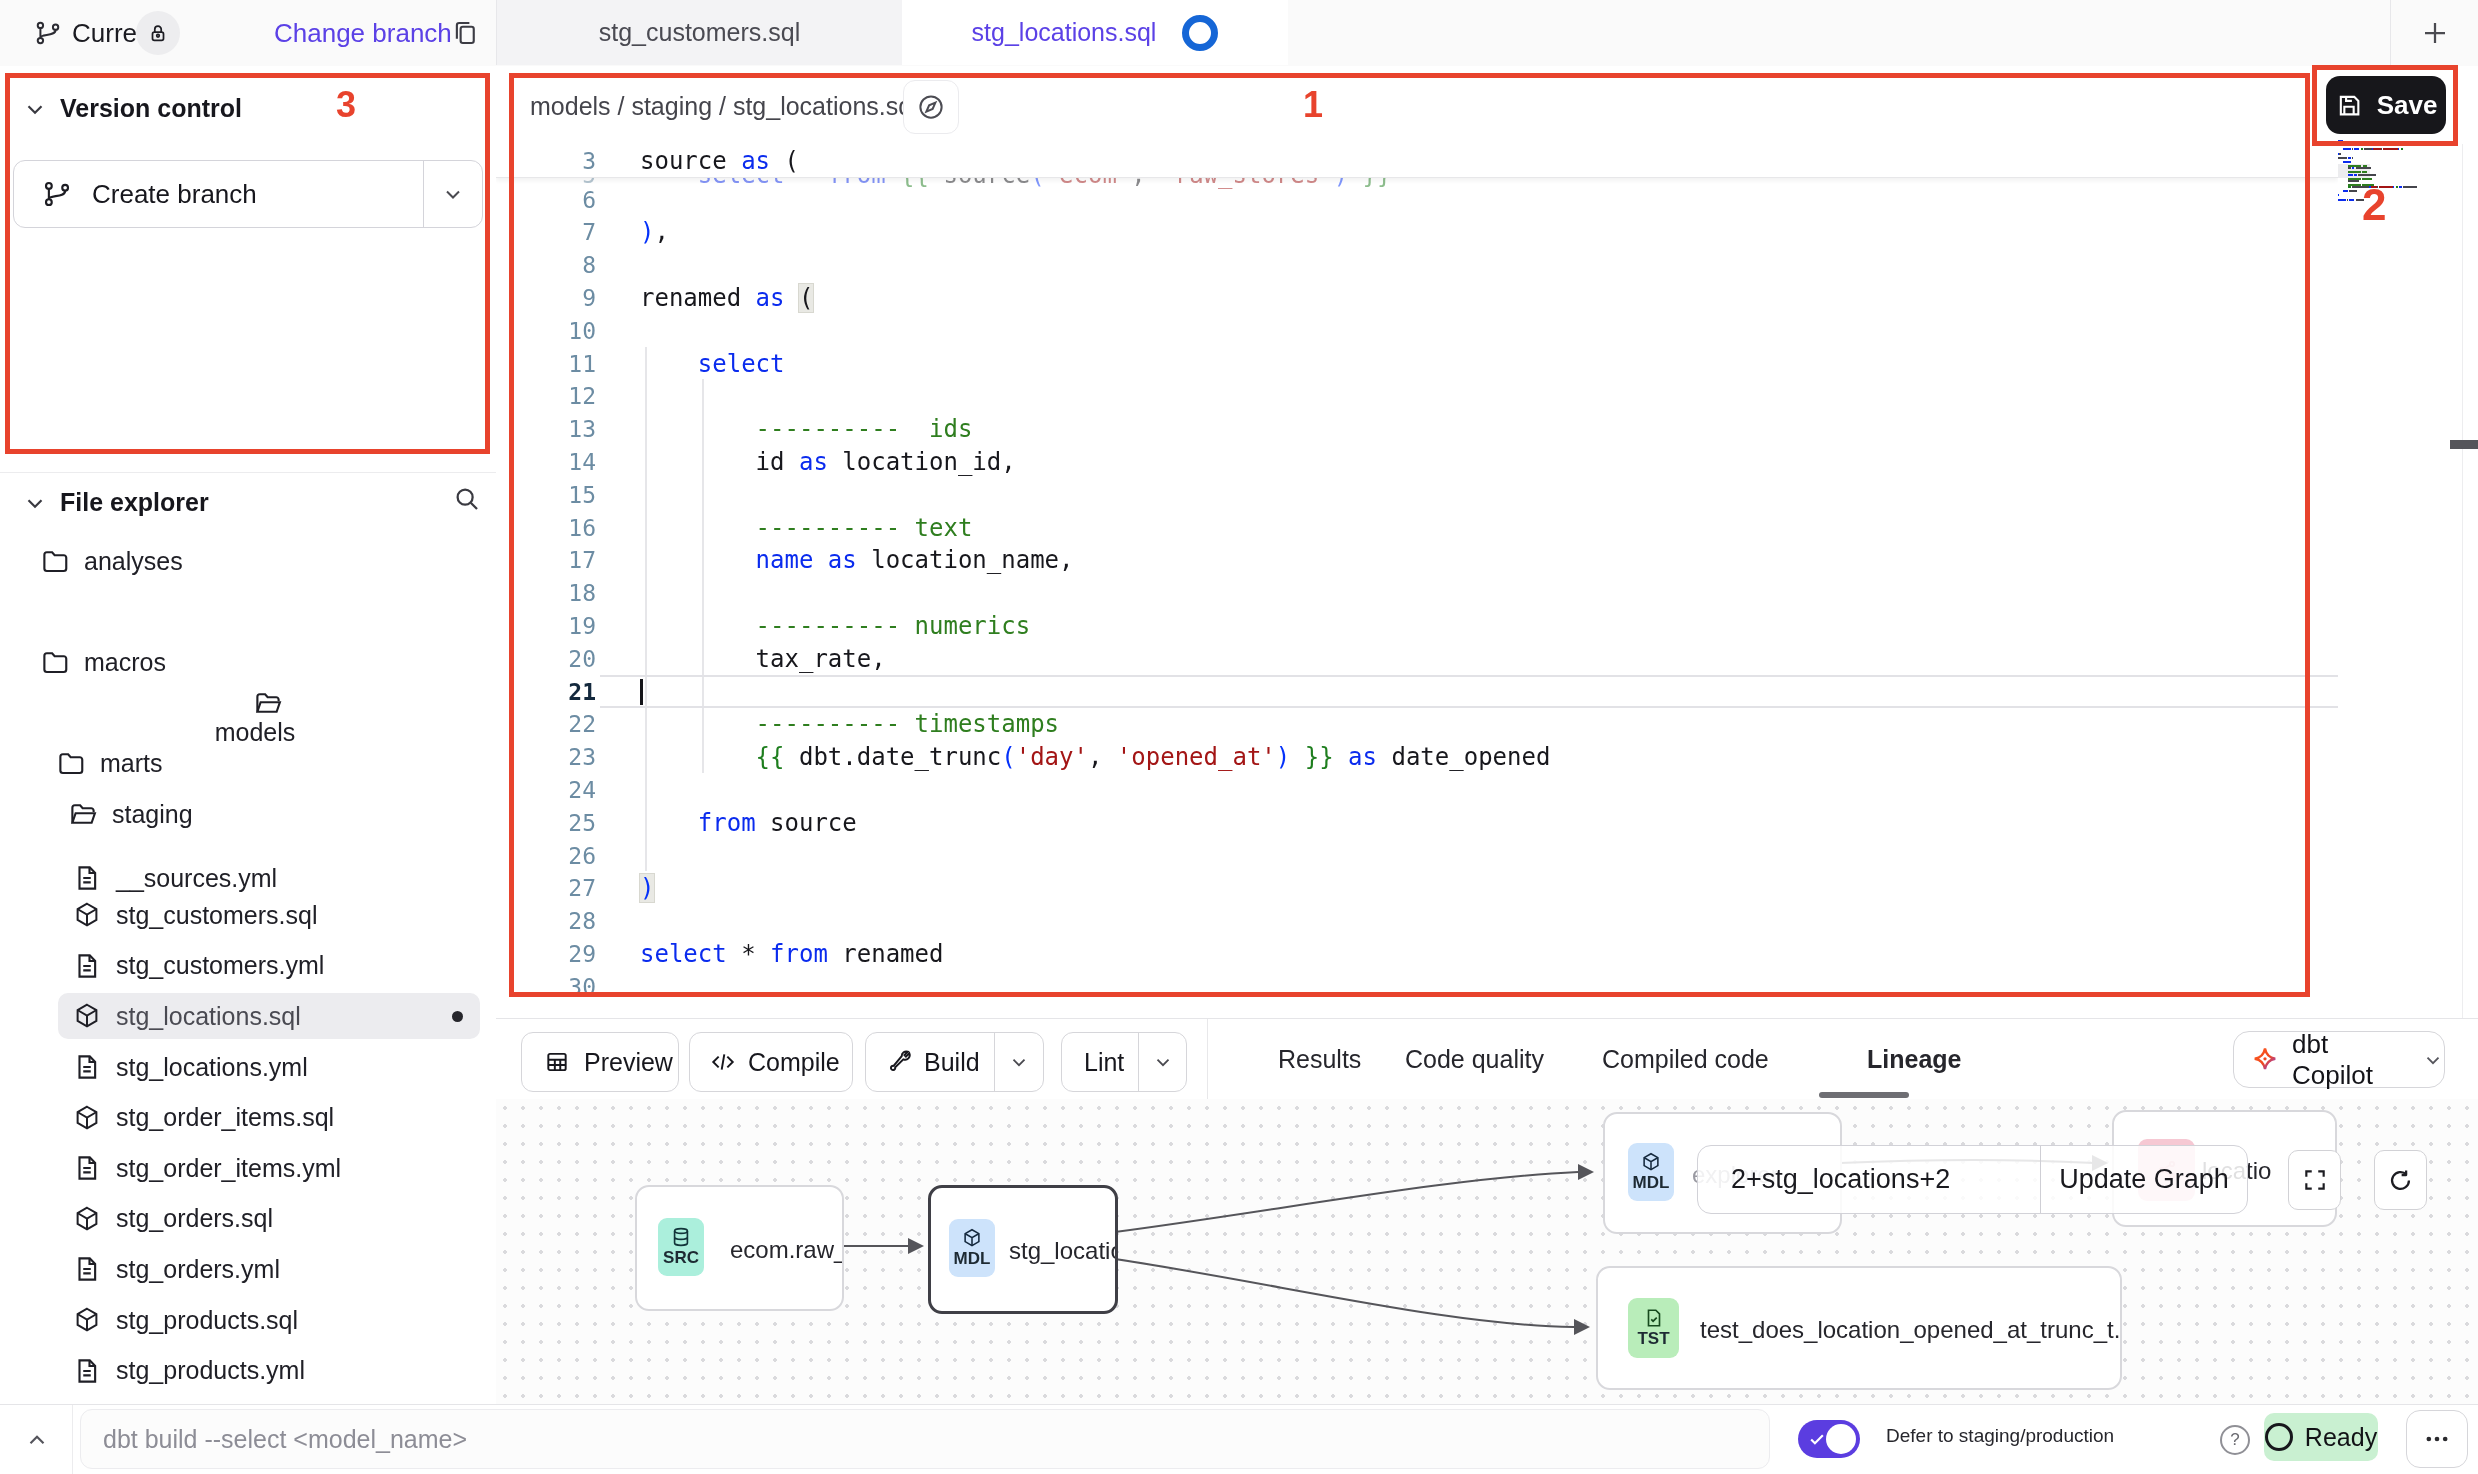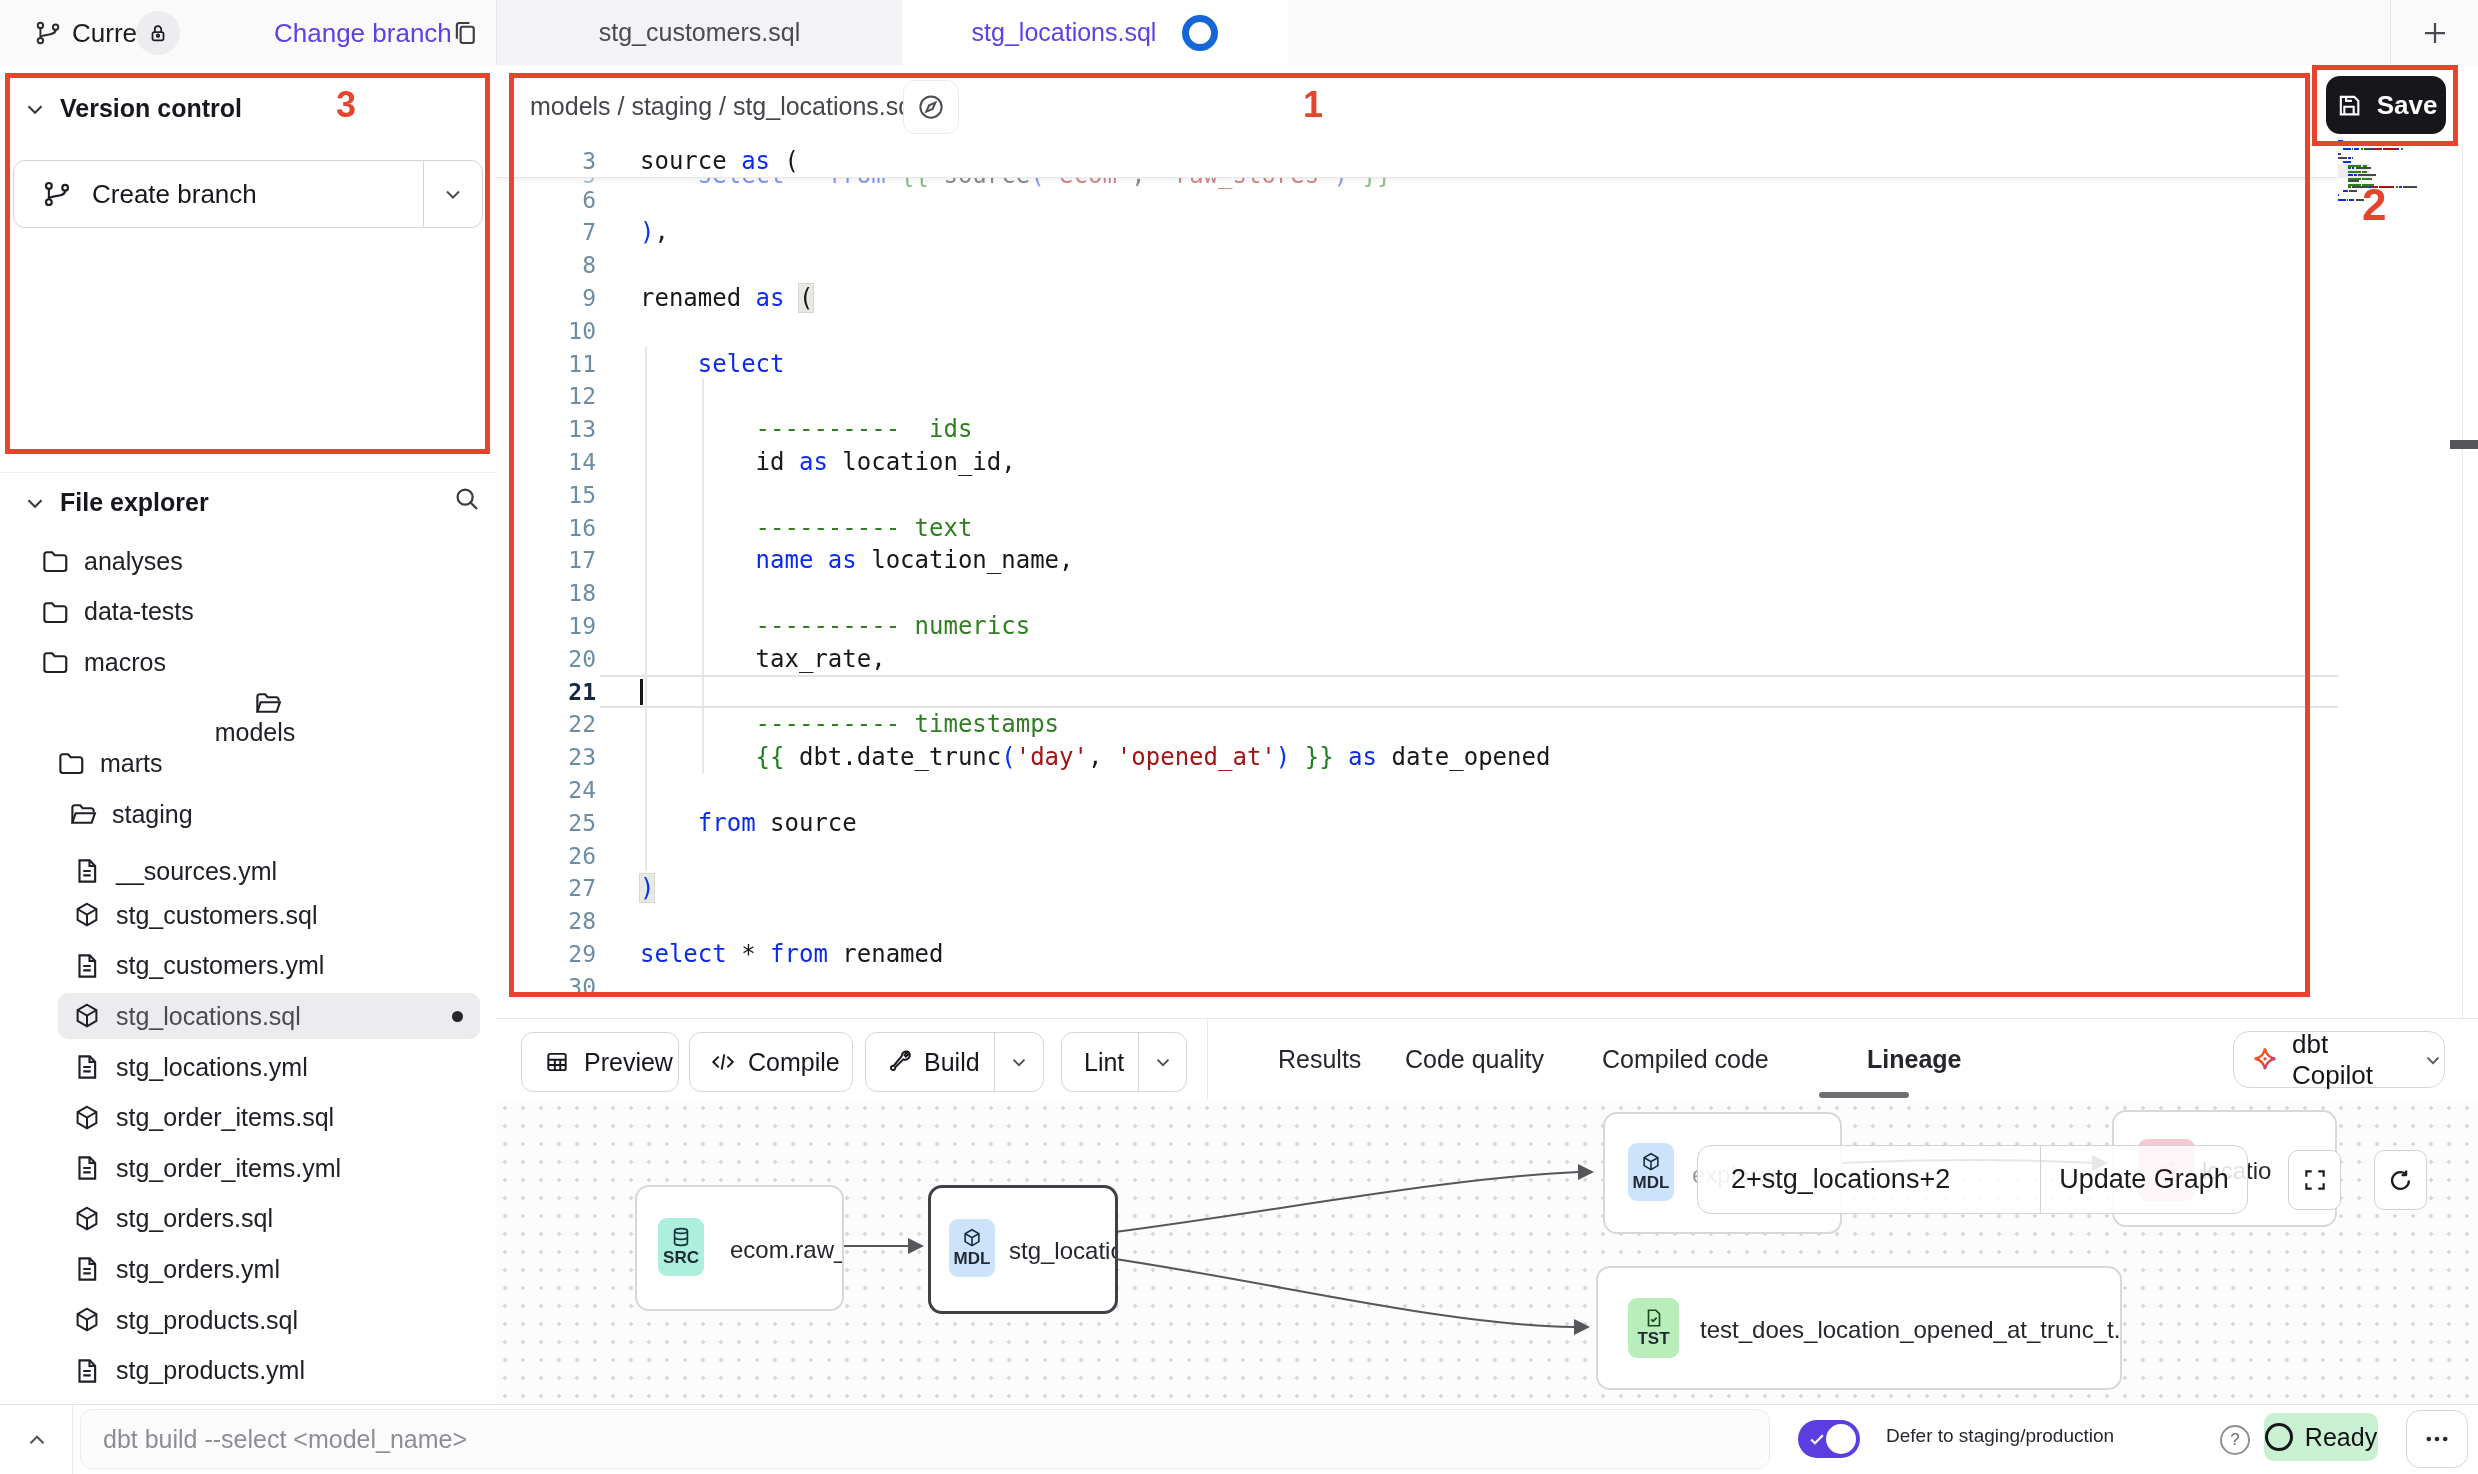--- a/index.html
+++ b/index.html
@@ -160,28 +160,20 @@
     </span>
     <div id="file-list" class="abs" style="left:0;top:470px;width:496px;height:930px;">
         <div class="file-row" style="top: 0px;">
           <span style="position: relative; margin-left: 40px; display: flex;">
             <svg width="30" height="30" viewBox="0 0 24 24" fill="none" stroke="#1f1f26" stroke-width="1.7">
               <path d="M3.5 7a2 2 0 0 1 2-2h4.2l2 2.4h7.3a2 2 0 0 1 2 2v8.6a2 2 0 0 1-2 2H5.5a2 2 0 0 1-2-2z"></path>
             </svg>
           </span>
           <span class="lbl">analyses</span>
         </div>
-        <div class="file-row" style="top: 50.6px;">
-          <span style="position: relative; margin-left: 40px; display: flex;">
-            <svg width="30" height="30" viewBox="0 0 24 24" fill="none" stroke="#1f1f26" stroke-width="1.7">
-              <path d="M3.5 7a2 2 0 0 1 2-2h4.2l2 2.4h7.3a2 2 0 0 1 2 2v8.6a2 2 0 0 1-2 2H5.5a2 2 0 0 1-2-2z"></path>
-            </svg>
-          </span>
-          <span class="lbl">data-tests</span>
-        </div>
         <div class="file-row" style="top: 101.2px;">
           <span style="position: relative; margin-left: 40px; display: flex;">
             <svg width="30" height="30" viewBox="0 0 24 24" fill="none" stroke="#1f1f26" stroke-width="1.7">
               <path d="M3.5 7a2 2 0 0 1 2-2h4.2l2 2.4h7.3a2 2 0 0 1 2 2v8.6a2 2 0 0 1-2 2H5.5a2 2 0 0 1-2-2z"></path>
             </svg>
           </span>
           <span class="lbl">macros</span>
         </div>
         <div class="file-row" style="top: 151.8px; flex-direction: column;">
           <span style="position: relative; margin-left: 40px; display: flex;">
@@ -202,21 +194,21 @@
         </div>
         <div class="file-row" style="top: 253px; padding-left: 12px;">
           <span style="position: relative; margin-left: 56px; display: flex;">
             <svg width="30" height="30" viewBox="0 0 24 24" fill="none" stroke="#1f1f26" stroke-width="1.7">
               <path d="M3.5 19V7a2 2 0 0 1 2-2h4.2l2 2.4h6.8a2 2 0 0 1 2 2v1"></path>
               <path d="M3.5 19l2.6-7.6h15.4L18.9 19z"></path>
             </svg>
           </span>
           <span class="lbl">staging</span>
         </div>
-        <div class="file-row" style="top: 310px;">
+        <div class="file-row" style="top: 317px;">
           <span style="position: relative; margin-left: 72px; display: flex;">
             <svg width="30" height="30" viewBox="0 0 24 24" fill="none" stroke="#1f1f26" stroke-width="1.7">
               <path d="M6 3.5h8.2L18.5 8v12.5H6z"></path>
               <path d="M14 3.5V8h4.5M9 12h6M9 15.5h6"></path>
             </svg>
           </span>
           <span class="lbl">__sources.yml</span>
         </div>
         <div class="file-row" style="top: 354.2px;">
           <span style="position: relative; margin-left: 72px; display: flex;">

